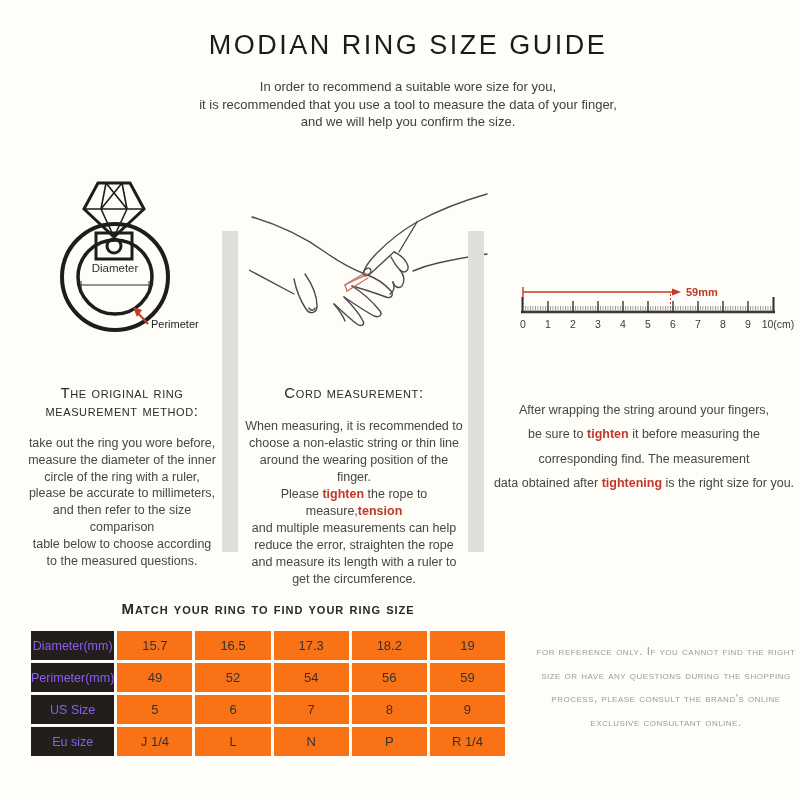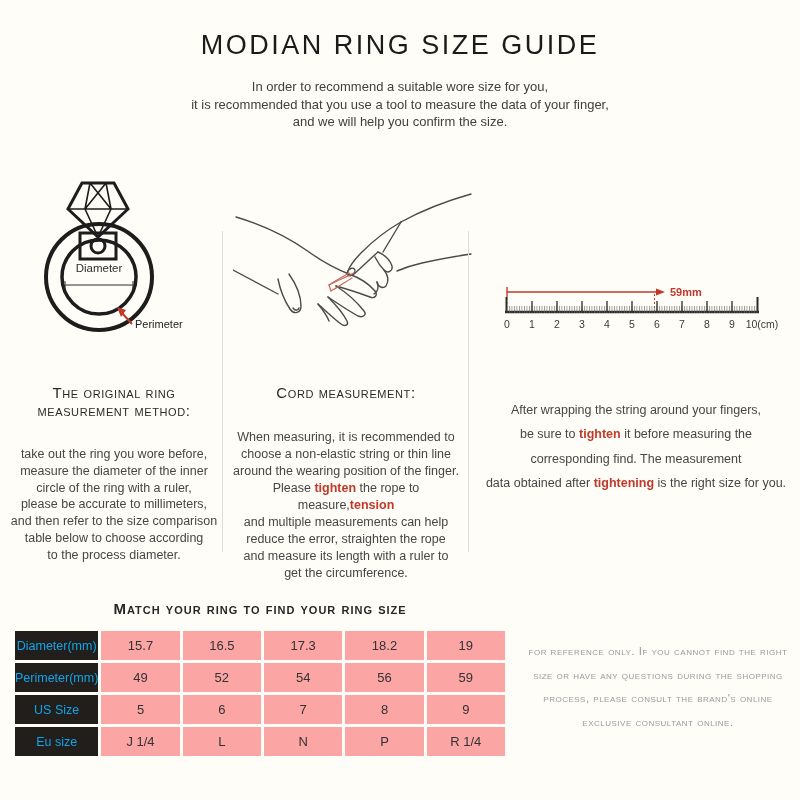--- a/index.html
+++ b/index.html
@@ -2,63 +2,63 @@
 <html><head>
 <meta charset="utf-8">
 <style>
   * { margin:0; padding:0; box-sizing:border-box; }
   html,body { width:800px; height:800px; }
   body {
     position:relative; overflow:hidden;
     background:#fffdf7; color:#3d3d3d;
     font-family:"Liberation Sans", sans-serif;
   }
-  .abs { position:absolute; }
+  .abs { position:absolute;padding-left:16px; }
 
   .title {
     top:30px; left:0; width:800px; text-align:center;
     font-size:27px; font-weight:500; letter-spacing:2.5px; color:#1b1b1b;
   }
   .intro {
     top:78px; left:0; width:800px; text-align:center;
     font-size:13px; line-height:17.5px; color:#404040;
   }
 
   .divider { width:1px; top:231px; height:321px; background:#e0ded8; }
   #divider-1 { left:222px; }
   #divider-2 { left:468px; }
 
   .col { text-align:center; }
   .col-heading {
     font-variant:small-caps; font-size:15px; letter-spacing:0.6px;
     line-height:17.5px; color:#2a2a2a; font-weight:500;
   }
-  .col-body { margin-top:27px; font-size:12.5px; color:#464646; }
+  .col-body { margin-top:16px; font-size:12.5px; color:#464646; }
   #col1 { left:6px;  top:384px; width:216px; }
   #col1 .col-body { line-height:16.8px; }
   #col2 { left:229px; top:384px; width:234px; }
   #col2 .col-body { line-height:17px; }
   #col3 { left:477px; top:398px; width:318px; font-size:12.5px; line-height:24.3px; color:#464646; }
 
   .red { color:#c0392b; font-weight:bold; }
 
   .match-heading {
     top:600px; left:15px; width:490px; text-align:center;
     font-variant:small-caps; font-size:15px; letter-spacing:1px; color:#272727; font-weight:700;
   }
 
   .size-table {
     left:15px; top:631px; width:490px;
     display:grid; grid-template-columns:repeat(6,1fr); gap:3px;
   }
   .size-table .cell {
     height:29px; display:flex; align-items:center; justify-content:center;
-    background:#fca5a5; color:#333; font-size:13px;
-  }
-  .size-table .hcell { background:#211e1c; color:#0ea5e9; font-size:12.5px; }
+    background:#f97316; color:#333; font-size:13px;
+  }
+  .size-table .hcell { background:#211e1c; color:#8b5cf6; font-size:12.5px; }
 
   .note {
     left:517px; top:640px; width:282px; text-align:center;
     font-variant:small-caps; font-size:11.5px; letter-spacing:0.5px;
     line-height:23.5px; color:#9a9aa2;
   }
 
   svg { display:block; }
   .ink   { stroke:#1d1d1d; fill:none; }
   .hand  { stroke:#4b4b4b; fill:none; stroke-width:1.4; stroke-linecap:round; }
@@ -176,21 +176,21 @@
 
 <div class="abs col" id="col1">
   <div class="col-heading">The original ring measurement method:</div>
   <div class="col-body">
     <div>take out the ring you wore before,</div>
     <div>measure the diameter of the inner</div>
     <div>circle of the ring with a ruler,</div>
     <div>please be accurate to millimeters,</div>
     <div>and then refer to the size comparison</div>
     <div>table below to choose according</div>
-    <div>to the process diameter.</div>
+    <div>to the measured questions.</div>
   </div>
 </div>
 
 <div class="abs col" id="col2">
   <div class="col-heading">Cord measurement:</div>
   <div class="col-body">
     <div>When measuring, it is recommended to</div>
     <div>choose a non-elastic string or thin line</div>
     <div>around the wearing position of the finger.</div>
     <div><span>Please </span><span class="red">tighten</span><span> the rope to measure,</span><span class="red">tension</span></div>

